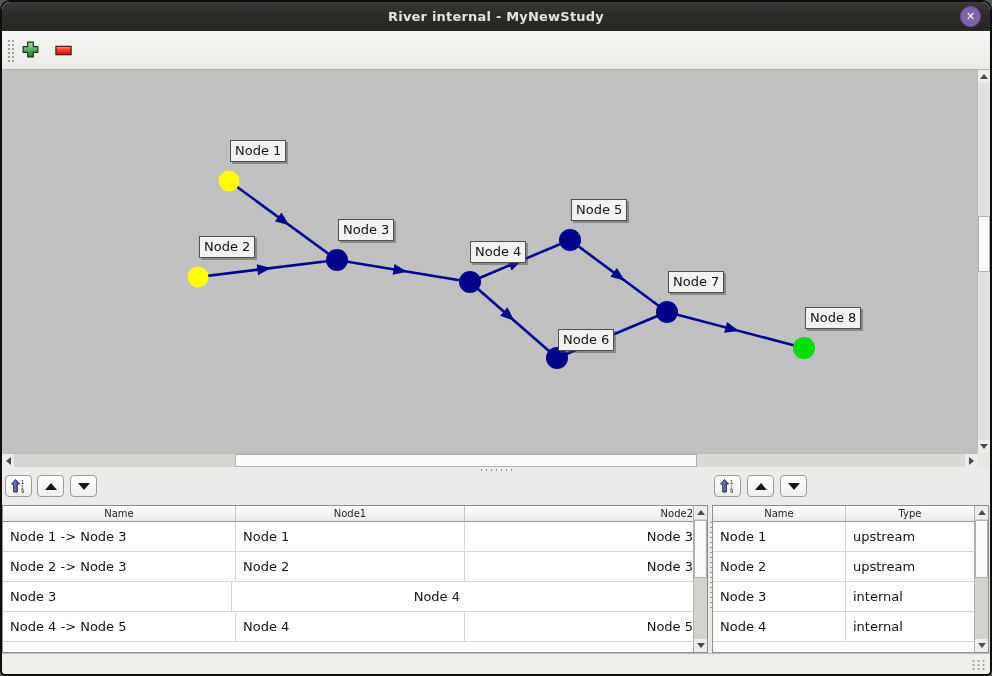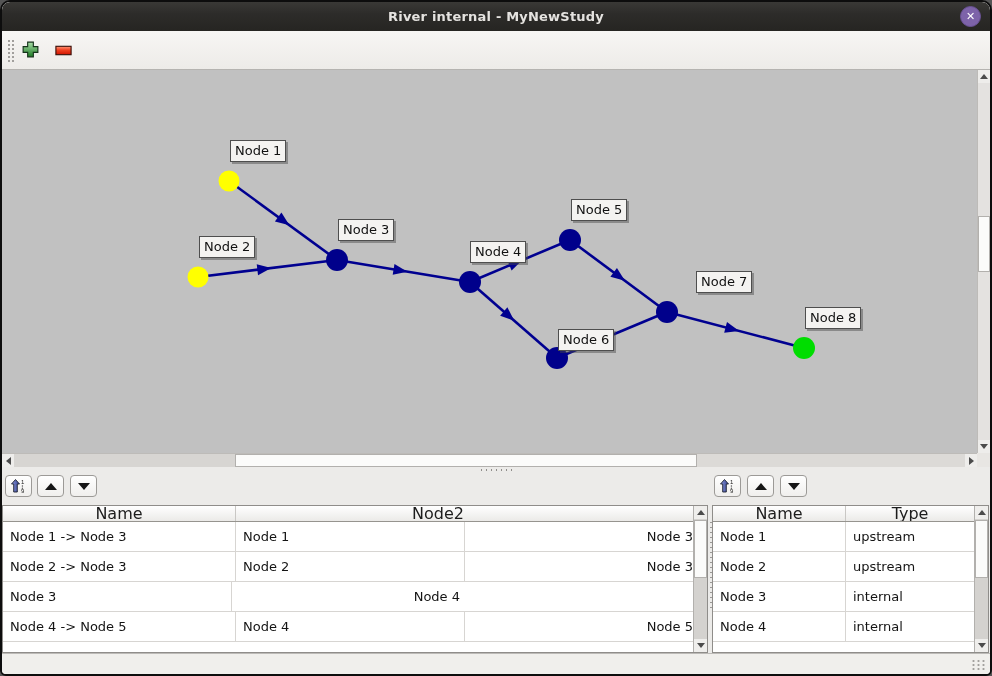--- a/index.html
+++ b/index.html
@@ -90,21 +90,21 @@
   
   .dtable {
     position:absolute; top:503px; height:148px; background:#fff;
     border:1px solid #8f8d8a; display:flex; flex-direction:row;
   }
   #edge-table { left:0; width:706px; }
   #node-table { left:710px; width:277px; }
   .dt-main { flex:1; display:flex; flex-direction:column; overflow:hidden; }
   .dt-header { display:flex; flex-direction:row; height:16px; flex:none;
     background:linear-gradient(#ffffff,#ebeae8); border-bottom:1px solid #96948f; }
-  .dt-hcell { font-size:16px; line-height:15px; text-align:center; color:#1c1c1c;
+  .dt-hcell { font-size:10px; line-height:15px; text-align:center; color:#1c1c1c;
     border-right:1px solid #c9c7c4; overflow:hidden; flex:none; }
   .dt-hcell:last-child { border-right:none; }
   .dt-row { display:flex; flex-direction:row; height:30px; flex:none;
     background:#fff; border-bottom:1px solid #d7d5d2; }
   .dt-cell { font-size:13px; line-height:29px; padding-left:7px; color:#141414;
     border-right:1px solid #d7d5d2; overflow:hidden; white-space:nowrap; flex:none; }
   .dt-cell:last-child { border-right:none; }
   #edge-table .c0 { width:233px; } #edge-table .c1 { width:229px; } #edge-table .c2 { width:228px;text-align:right; }
   #node-table .c0 { width:133px; } #node-table .c1 { width:128px; }
   .dt-scroll { width:14px; flex:none; border-left:1px solid #b2b0ad; background:#d4d2cf;
@@ -183,21 +183,21 @@
         <circle cx="665" cy="242" r="11" fill="#00008b"></circle>
         <circle cx="802" cy="278" r="11" fill="#00dd00"></circle>
       </svg>
     <div id="node-labels">
         <div class="node-label" style="left: 228px; top: 70px;">Node 1</div>
         <div class="node-label" style="left: 197px; top: 166px;">Node 2</div>
         <div class="node-label" style="left: 336px; top: 149px;">Node 3</div>
         <div class="node-label" style="left: 468px; top: 171px;">Node 4</div>
         <div class="node-label" style="left: 569px; top: 129px;">Node 5</div>
         <div class="node-label" style="left: 556px; top: 259px;">Node 6</div>
-        <div class="node-label" style="left: 666px; top: 201px; margin-left: 28px;">Node 7</div>
+        <div class="node-label" style="left: 666px; top: 201px;">Node 7</div>
         <div class="node-label" style="left: 803px; top: 237px;">Node 8</div>
       </div>
   </div>
 
   <div class="vscroll">
     <div class="sb-btn">
         <span class="tri tri-up"></span>
       </div>
     <div class="sb-track">
       <div class="sb-thumb"></div>
@@ -260,20 +260,21 @@
     <span class="tri tri-up-big"></span>
   </button>
   <button class="mini-btn" style="left:778px">
     <span class="tri tri-down-big"></span>
   </button>
 
   <div class="dtable" id="edge-table">
     <div class="dt-main">
       <div class="dt-header">
           <div class="dt-hcell c0">Name</div>
+          <div class="dt-hcell c1">Node1</div>
           <div class="dt-hcell c2">Node2</div>
         </div>
       <div class="dt-body">
           <div class="dt-row">
             <div class="dt-cell c0">Node 1 -&gt; Node 3</div>
             <div class="dt-cell c1">Node 1</div>
             <div class="dt-cell c2">Node 3</div>
           </div>
           <div class="dt-row">
             <div class="dt-cell c0">Node 2 -&gt; Node 3</div>

